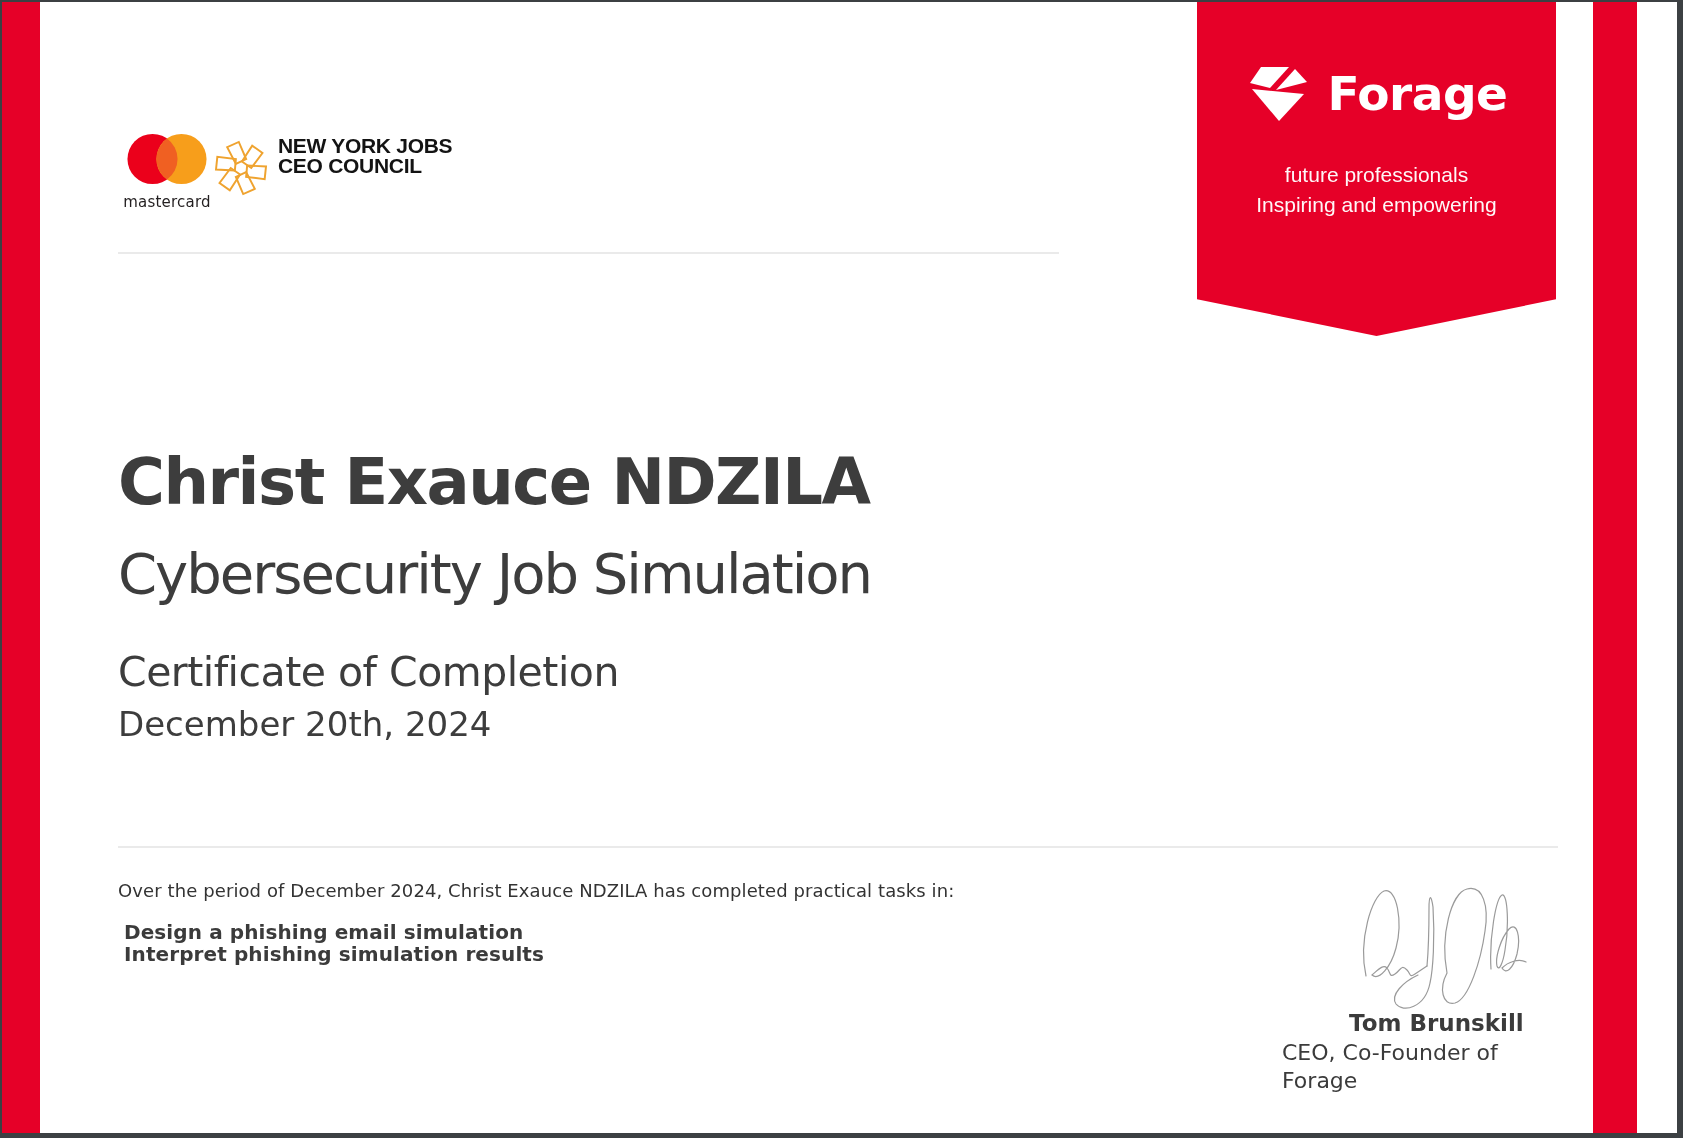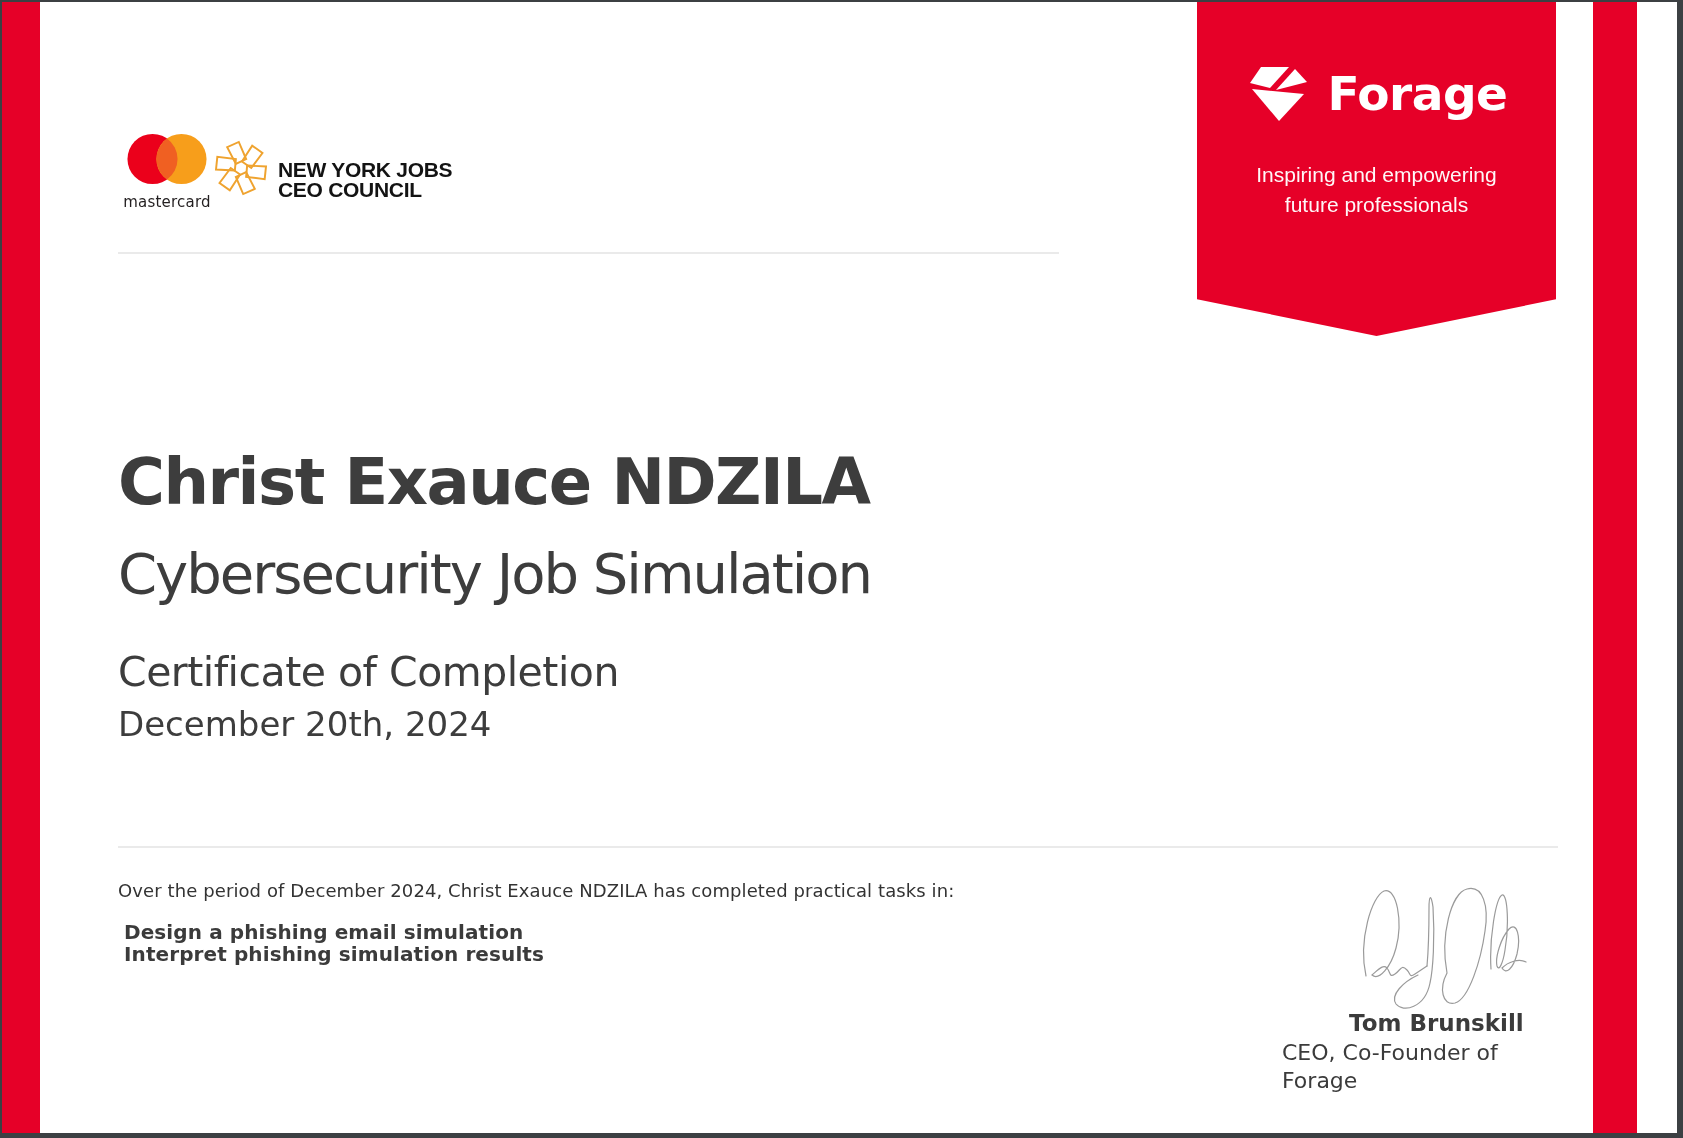--- a/index.html
+++ b/index.html
@@ -18,21 +18,21 @@
   .stripe.left  { left:0;  width:38px; }
   .stripe.right { right:40px; width:44px; }
   
   .mc-wrap { position:absolute; left:117px; top:131px; width:96px; text-align:center; }
   .mc-label { margin-top:2px; font-size:15px; color:#231f20; letter-spacing:0.2px; }
   .knot { position:absolute; left:211px; top:134px; }
   .nyjcc {
     position:absolute; left:276px; top:134px;
     font-family:"Liberation Sans", sans-serif;
     font-weight:700; font-size:21px; line-height:19.5px;
-    letter-spacing:-0.3px; color:#131313;margin-top:24px;
+    letter-spacing:-0.3px; color:#131313;
   }
   .divider { position:absolute; height:2px; background:#eaeaea; }
   .divider.one { left:116px; top:250px; width:941px; }
   .divider.two { left:116px; top:844px; width:1440px; }
   
   .banner {
     position:absolute; left:1195px; top:0; width:359px; height:334px;
     background:#e60028; color:#ffffff;
     clip-path:polygon(0 0, 100% 0, 100% 89%, 50% 100%, 0 89%);
   }
@@ -141,22 +141,22 @@
         <svg width="64" height="62" viewBox="0 0 64 60">
           <g fill="#ffffff">
             <polygon points="15,4 43,4 24,25 4,20"></polygon>
             <polygon points="49,6 61,19 30,27"></polygon>
             <polygon points="6,26 58,31 33,58"></polygon>
           </g>
         </svg>
         <span class="banner-brand">Forage</span>
       </div>
       <div class="banner-tagline">
+        <div>future professionals</div>
         <div>Inspiring and empowering</div>
-        <div>future professionals</div>
       </div>
     </div>
 
     <div class="recipient">Christ Exauce NDZILA</div>
     <div class="program">Cybersecurity Job Simulation</div>
     <div class="cert-heading">Certificate of Completion</div>
     <div class="cert-date">December 20th, 2024</div>
 
     <div class="divider two"></div>
 

